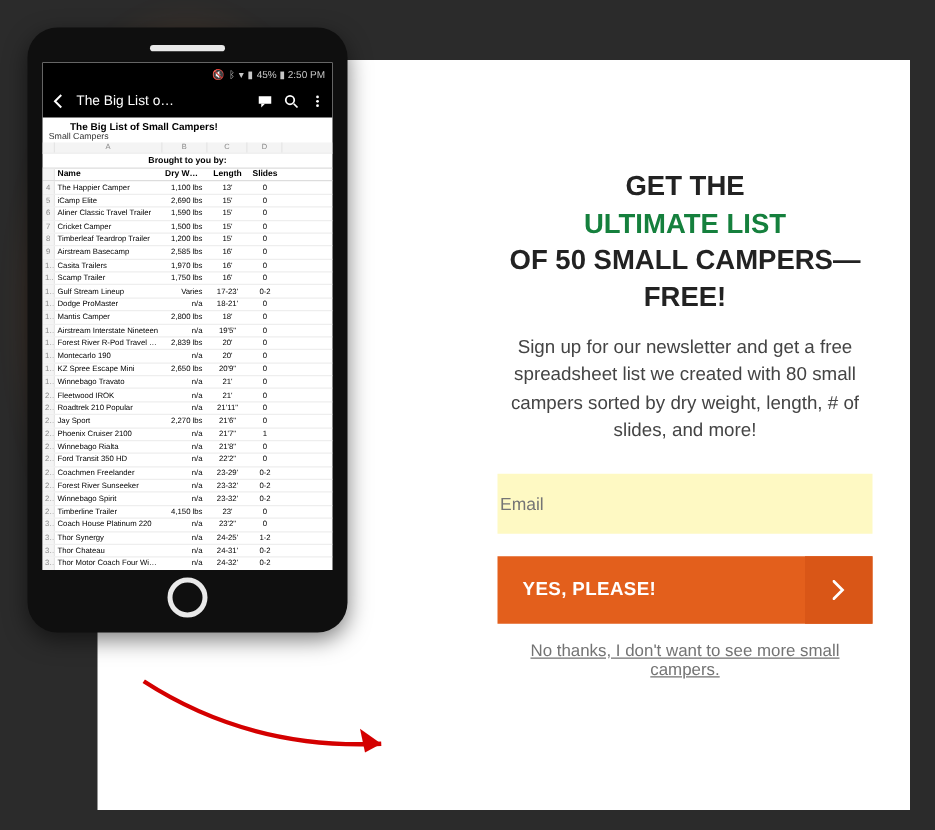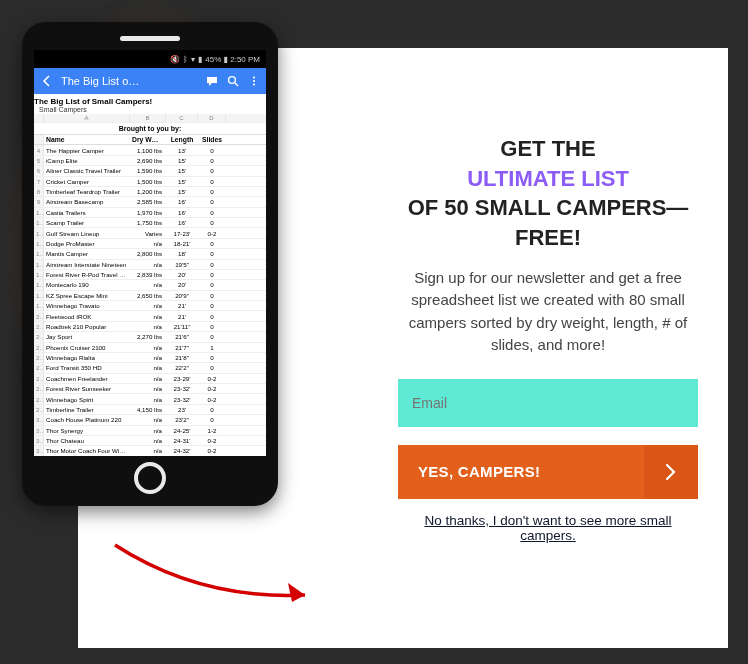--- a/index.html
+++ b/index.html
@@ -44,27 +44,27 @@
   .screen {
     width:100%; height:100%;
     background:#fff; position:relative; overflow:hidden;
   }
   .statusbar {
     height:18px; background:#000; color:#c8c8c8;
     font-size:8px; display:flex; justify-content:flex-end; align-items:center;
     padding:0 6px; gap:3px;
   }
   .appbar {
-    height:26px; background:#3b82f6; color:#fff;
+    height:26px; background:#000000; color:#fff;
     display:flex; align-items:center; gap:8px; padding:0 6px;
     font-size:11px; font-weight:500;
   }
   .appbar .title { flex:1; white-space:nowrap; overflow:hidden; text-overflow:ellipsis; }
   .mini-icon { width:13px; height:13px; display:inline-flex; align-items:center; justify-content:center; }
-  .doc-title { font-size:8px; font-weight:700; padding:3px 5px 0 0; }
+  .doc-title { font-size:8px; font-weight:700; padding:3px 5px 0 22px; }
   .doc-sub { font-size:7px; padding:0 5px 1px 5px; color:#333; }
   .grid-head, .grid-row {
     display:grid;
     grid-template-columns: 10px 86px 36px 32px 28px;
     font-size:6.2px; border-bottom:1px solid #eee;
   }
   .grid-head { background:#f4f4f4; font-weight:400; color:#888; font-size:6px; text-align:center; }
   .grid-head div { padding:1px 0; border-right:1px solid #e5e5e5; }
   .col-headers { font-size:6.8px; font-weight:700; border-top:1px solid #ddd; border-bottom:1px solid #ddd; }
   .col-headers div { padding:1.5px 2px; }
@@ -74,38 +74,38 @@
   .ctr { text-align:center; }
   .brought { text-align:center; font-weight:700; font-size:7px; padding:2px 0; }
 
   
   .content {
     position:absolute; left:320px; top:86px; right:30px;
     display:flex; flex-direction:column; align-items:center;
     text-align:center;
   }
   h1 { font-size:22px; font-weight:700; color:#222; line-height:1.35; }
-  h1 .orange { color:#8b5cf6; }
+  h1 .orange { color:#15803d; }
   .desc { font-size:15px; color:#444; margin-top:14px; line-height:1.5; }
   .email {
     width:100%; margin-top:22px;
-    background:#5eead4; border:none; padding:16px 14px;
+    background:#fef9c3; border:none; padding:16px 2px;
     font-size:14px; color:#777; outline:none;
   }
   .cta {
     width:100%; margin-top:18px; height:54px;
     background:#e35f1c; color:#fff; border:none;
     display:flex; align-items:center; cursor:pointer;
     font-weight:700; font-size:15px; letter-spacing:.3px;
   }
   .cta .label { flex:1; text-align:left; padding-left:20px; }
   .cta .arrow { width:54px; height:100%; background:#d95617;
     display:flex; align-items:center; justify-content:center; }
   .nothanks {
-    margin-top:14px; font-size:13.5px; color:#0f172a;
+    margin-top:14px; font-size:13.5px; color:#737373;
     text-decoration:underline; cursor:pointer;
   }
 
   
   .annot {
     position:absolute; left:110px; top:540px; width:215px; height:75px;
     pointer-events:none;
   }
 </style>
 </head>
@@ -116,21 +116,21 @@
 
   <div class="content">
     <h1>
       <span>GET THE</span><br>
       <span class="orange">ULTIMATE LIST</span><br>
       <span>OF 50 SMALL CAMPERS—FREE!</span>
     </h1>
     <p class="desc">Sign up for our newsletter and get a free spreadsheet list we created with 80 small campers sorted by dry weight, length, # of slides, and more!</p>
     <input class="email" type="text" placeholder="Email" style="">
     <button class="cta">
-      <span class="label">YES, CAMPERS!</span>
+      <span class="label">YES, PLEASE!</span>
       <span class="arrow">
         <svg width="10" height="16" viewBox="0 0 10 16">
             <path d="M1 1 L8 8 L1 15" stroke="#fff" stroke-width="2.2" fill="none" stroke-linecap="round"></path>
           </svg>
       </span>
     </button>
     <a class="nothanks">No thanks, I don't want to see more small campers.</a>
   </div>
 </div>
 

